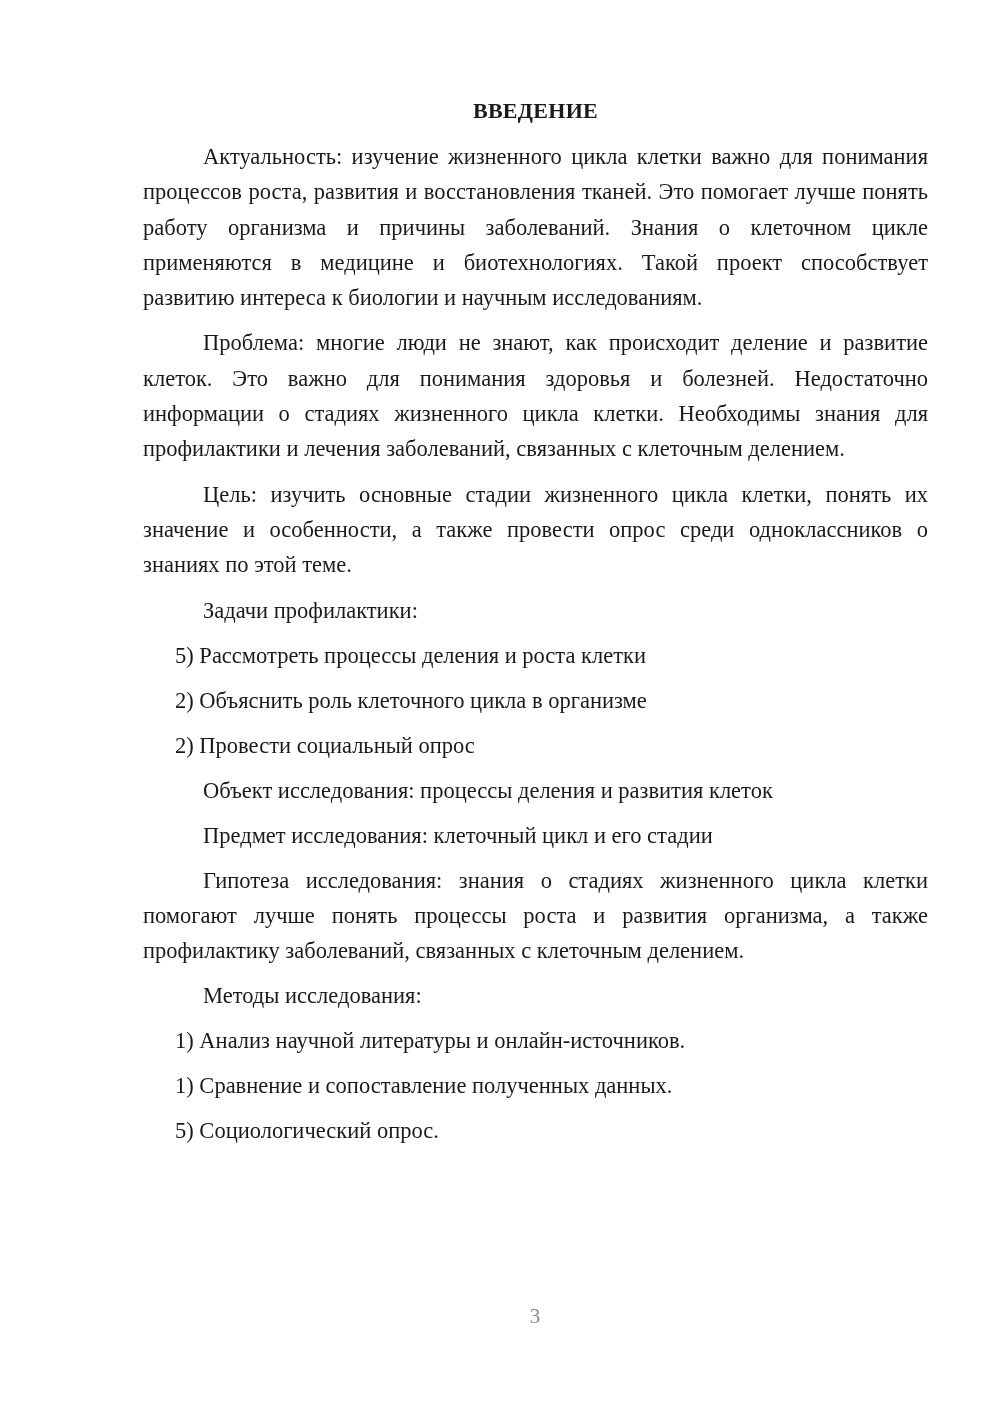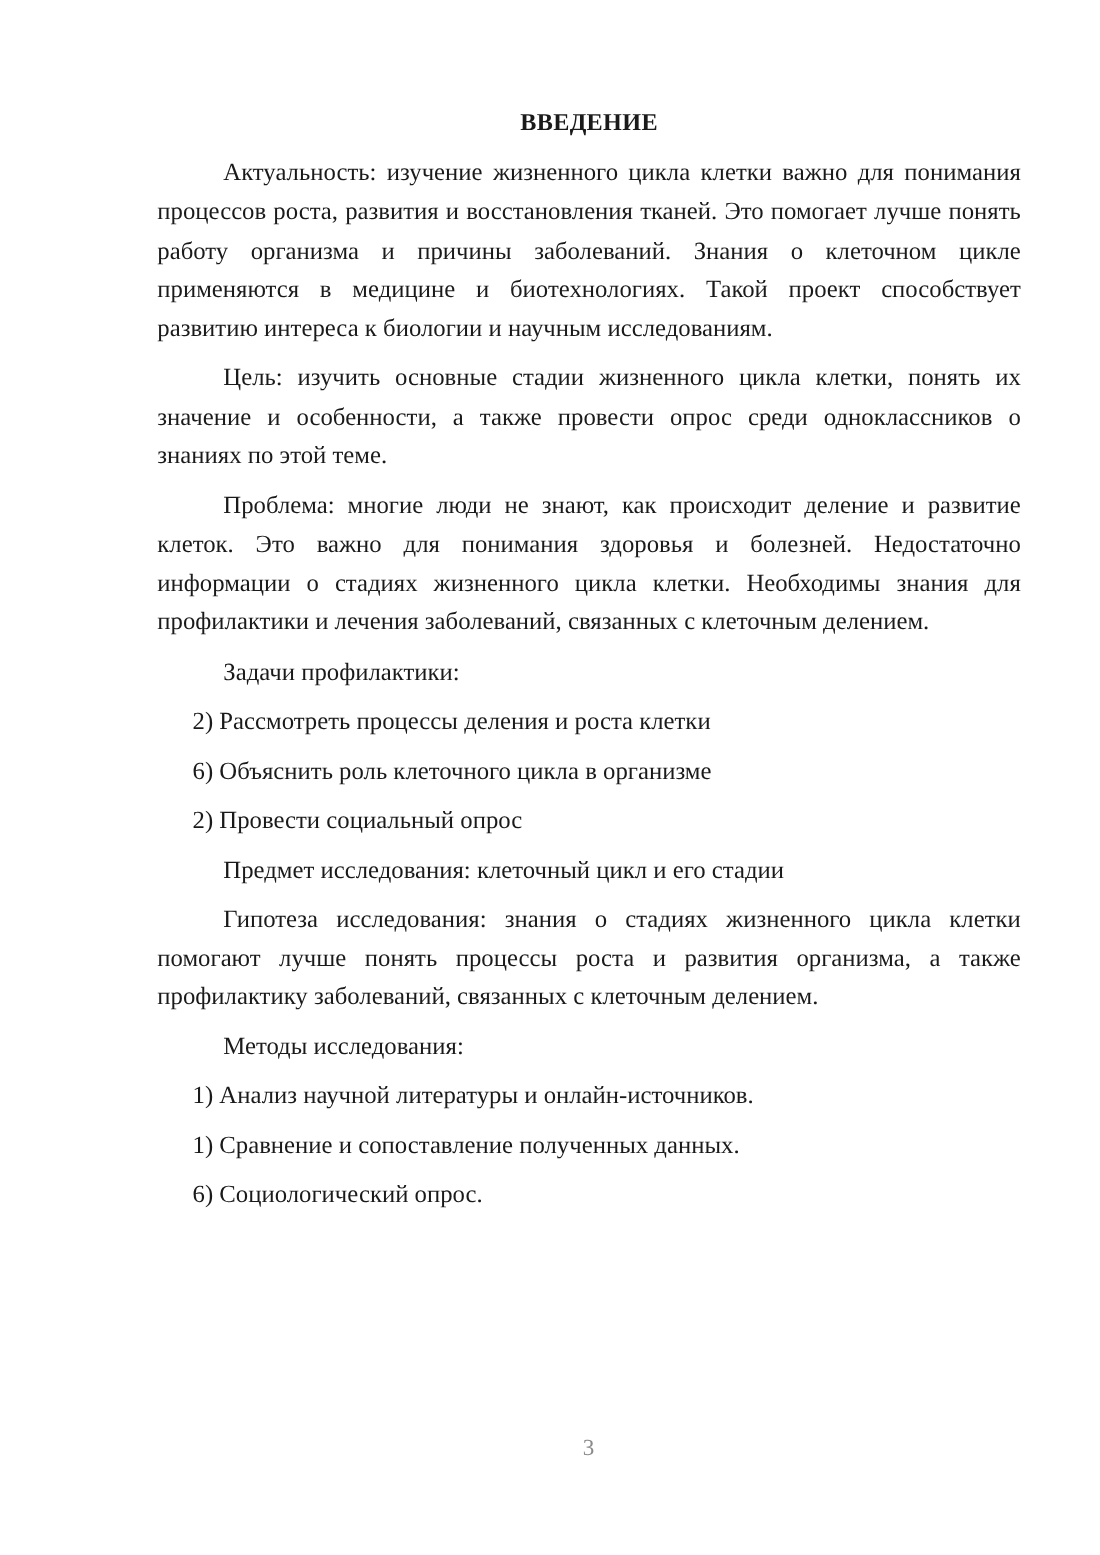--- a/index.html
+++ b/index.html
@@ -36,35 +36,36 @@
     }
   </style>
 </head>
 <body>
 
 <div class="page">
   <div class="content">
     <div class="title">ВВЕДЕНИЕ</div>
 
     <p class="para">Актуальность: изучение жизненного цикла клетки важно для понимания процессов роста, развития и восстановления тканей. Это помогает лучше понять работу организма и причины заболеваний. Знания о клеточном цикле применяются в медицине и биотехнологиях. Такой проект способствует развитию интереса к биологии и научным исследованиям.</p>
+    <p class="para">Проблема: многие люди не знают, как происходит деление и развитие клеток. Это важно для понимания здоровья и болезней. Недостаточно информации о стадиях жизненного цикла клетки. Необходимы знания для профилактики и лечения заболеваний, связанных с клеточным делением.</p>
     <p class="para">Цель: изучить основные стадии жизненного цикла клетки, понять их значение и особенности, а также провести опрос среди одноклассников о знаниях по этой теме.</p>
-    <p class="para">Проблема: многие люди не знают, как происходит деление и развитие клеток. Это важно для понимания здоровья и болезней. Недостаточно информации о стадиях жизненного цикла клетки. Необходимы знания для профилактики и лечения заболеваний, связанных с клеточным делением.</p>
 
     <p class="heading-line">Задачи профилактики:</p>
     <div>
-      <p class="list-item">2) Рассмотреть процессы деления и роста клетки</p>
-      <p class="list-item">6) Объяснить роль клеточного цикла в организме</p>
+      <p class="list-item">5) Рассмотреть процессы деления и роста клетки</p>
+      <p class="list-item">2) Объяснить роль клеточного цикла в организме</p>
       <p class="list-item">2) Провести социальный опрос</p>
     </div>
 
+    <p class="single">Объект исследования: процессы деления и развития клеток</p>
     <p class="single">Предмет исследования: клеточный цикл и его стадии</p>
     <p class="para">Гипотеза исследования: знания о стадиях жизненного цикла клетки помогают лучше понять процессы роста и развития организма, а также профилактику заболеваний, связанных с клеточным делением.</p>
 
     <p class="heading-line">Методы исследования:</p>
     <div>
       <p class="list-item">1) Анализ научной литературы и онлайн-источников.</p>
       <p class="list-item">1) Сравнение и сопоставление полученных данных.</p>
-      <p class="list-item">6) Социологический опрос.</p>
+      <p class="list-item">5) Социологический опрос.</p>
     </div>
   </div>
 
   <div class="page-number">3</div>
 </div>
 
 </body></html>

